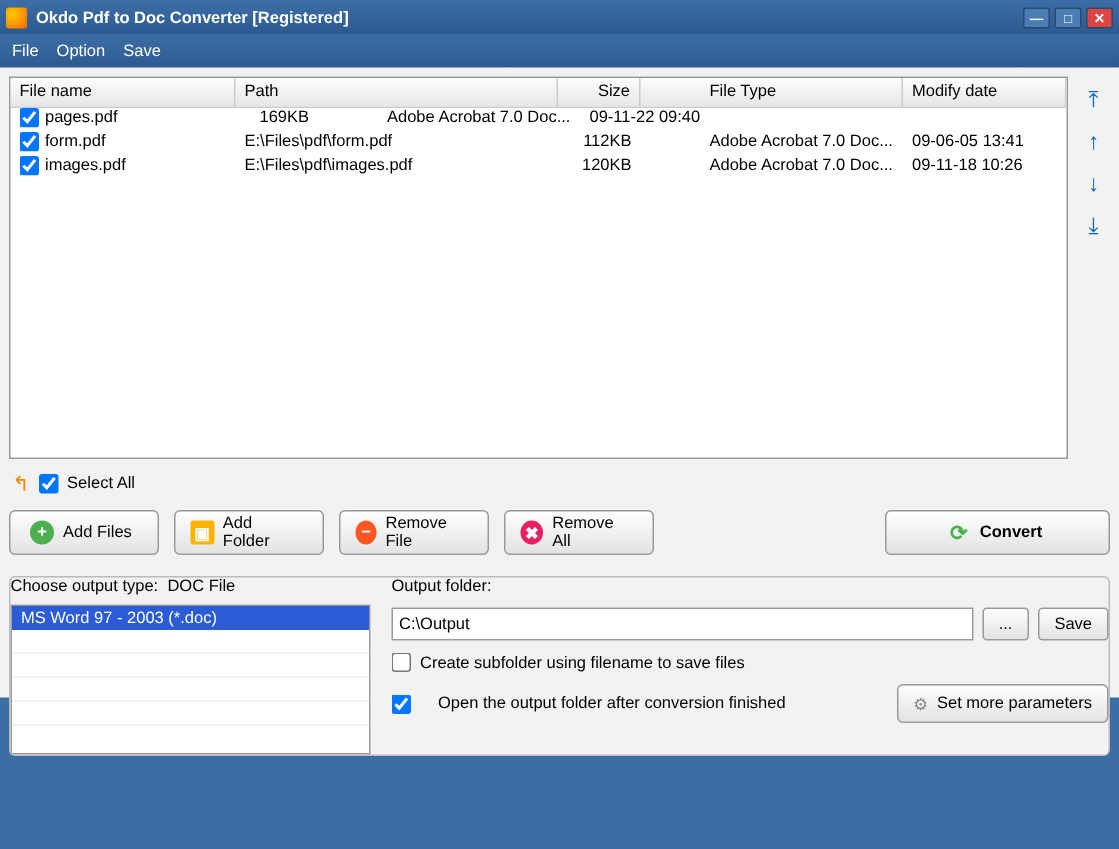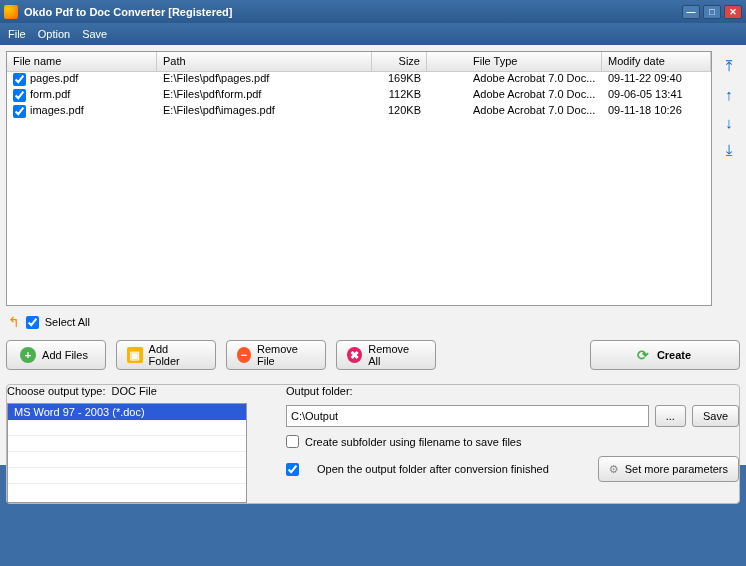--- a/index.html
+++ b/index.html
@@ -37,21 +37,21 @@
 .icon.folder { background: #ffb300; border-radius: 2px; }
 .icon.remove { background: #ff5722; }
 .icon.removeall { background: #e91e63; }
 .icon.convert-icon { background: transparent; color: #4caf50; font-size: 14px; }
 .bottom-panel { display: flex; gap: 14px; border: 1px solid #bbb; border-radius: 4px; background: #f2f2f2; }
 .output-type { width: 240px; }
 .output-type-label { margin-bottom: 6px; }
 .listbox { background: #fff; border: 1px solid #999; height: 100px; }
 .listbox-item { background: #2b5bd7; color: #fff; padding: 2px 6px; }
 .listbox .blank-row { height: 16px; border-bottom: 1px solid #eee; }
-.output-folder { flex: 1; display: flex; flex-direction: column; gap: 8px; margin-left: 25px; }
+.output-folder { flex: 1; display: flex; flex-direction: column; gap: 8px; }
 .folder-row { display: flex; gap: 6px; align-items: center; }
 .folder-row input[type=text] { flex: 1; height: 22px; border: 1px solid #999; padding: 0 4px; background: #fff; }
 .smallbtn { background: linear-gradient(#fefefe, #e3e3e3); border: 1px solid #999; border-radius: 3px; height: 22px; padding: 0 10px; cursor: pointer; }
 .checkbox-row { display: flex; align-items: center; gap: 6px; }
 .checkbox-row.last { justify-content: space-between; }
 .setmore { background: linear-gradient(#fefefe, #e3e3e3); border: 1px solid #999; border-radius: 4px; height: 26px; padding: 0 10px; display: flex; align-items: center; gap: 6px; cursor: pointer; }
 .gear { color: #888; }
 </style>
 </head>
 <body>
@@ -79,21 +79,20 @@
       <div class="filelist-header">
         <div class="col col-name">File name</div>
         <div class="col col-path">Path</div>
         <div class="col col-size">Size</div>
         <div class="col col-type">File Type</div>
         <div class="col col-date">Modify date</div>
       </div>
       <div class="filelist-body" id="filelist-body">
           <div class="row">
             <div class="cell col-name"><input type="checkbox" checked="" style="">pages.pdf</div>
-            <div class="cell col-path">E:\Files\pdf\pages.pdf</div>
             <div class="cell col-size" style="text-align:right">169KB</div>
             <div class="cell col-type">Adobe Acrobat 7.0 Doc...</div>
             <div class="cell col-date">09-11-22 09:40</div>
           </div>
           <div class="row">
             <div class="cell col-name"><input type="checkbox" checked="" style="">form.pdf</div>
             <div class="cell col-path">E:\Files\pdf\form.pdf</div>
             <div class="cell col-size" style="text-align:right">112KB</div>
             <div class="cell col-type">Adobe Acrobat 7.0 Doc...</div>
             <div class="cell col-date">09-06-05 13:41</div>
@@ -133,21 +132,21 @@
     <div class="btn wide">
       <span class="icon remove">−</span>
       <span>Remove File</span>
     </div>
     <div class="btn wide">
       <span class="icon removeall">✖</span>
       <span>Remove All</span>
     </div>
     <div class="btn convert">
       <span class="icon convert-icon">⟳</span>
-      <span>Create</span>
+      <span>Convert</span>
     </div>
   </div>
 
   <div class="bottom-panel">
     <div class="output-type">
       <div class="output-type-label">
         <span>Choose output type:</span>&nbsp;&nbsp;<span>DOC File</span>
       </div>
       <div class="listbox">
         <div class="listbox-item">MS Word 97 - 2003 (*.doc)</div>

